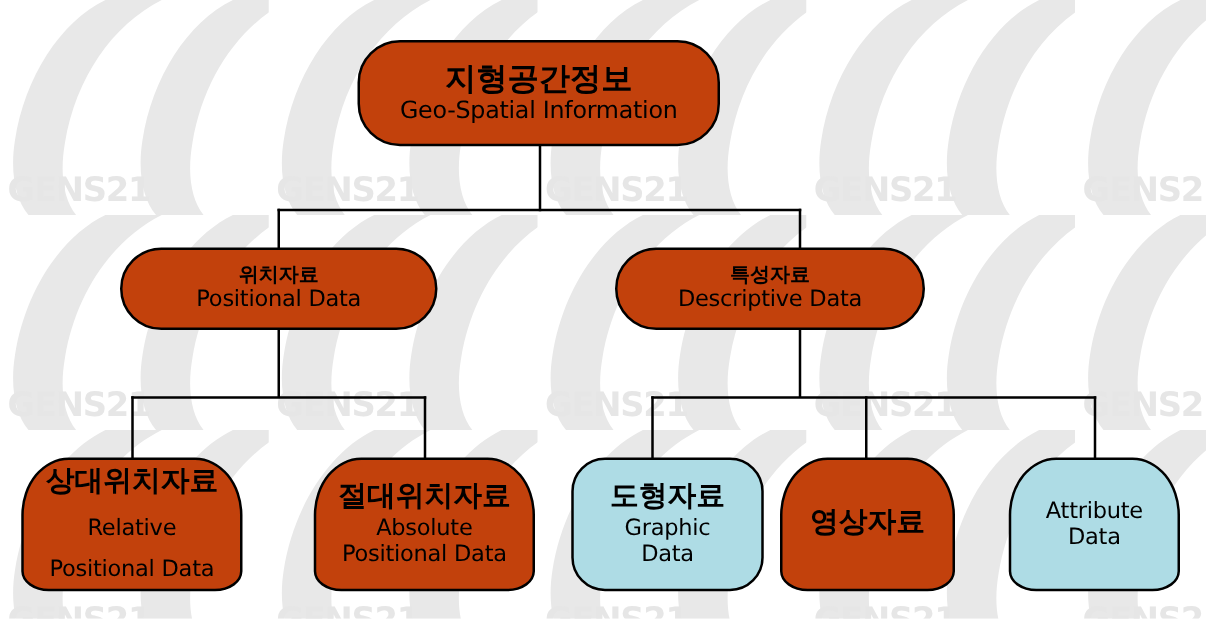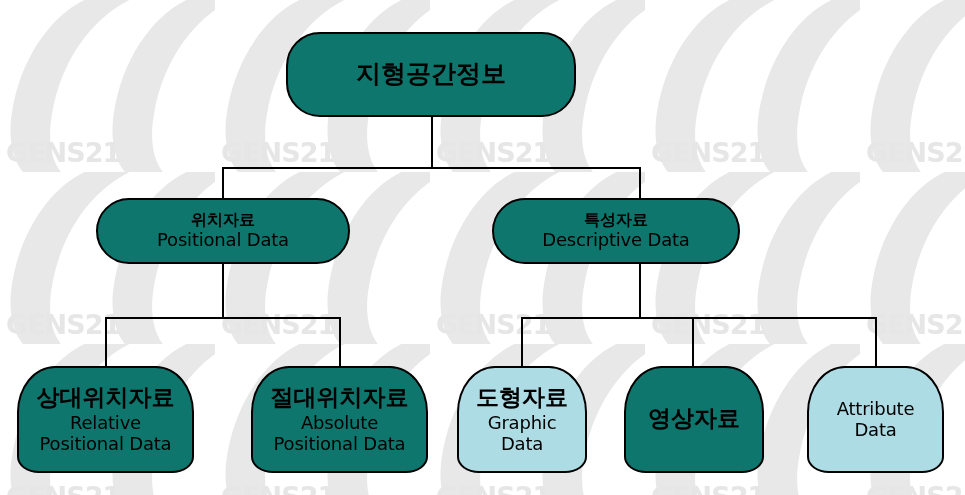--- a/index.html
+++ b/index.html
@@ -64,21 +64,21 @@
     box-sizing: border-box;
     border: 2px solid #000000;
     display: flex;
     flex-direction: column;
     align-items: center;
     justify-content: center;
     text-align: center;
     line-height: 1.12;
     color: #000000;
   }
-  .node.orange { background: #0f766e; }
+  .node.orange { background: #c2410c; }
   .node.blue   { background: #AEDCE5; }
 
   .node .ko {
     font-weight: bold;
     white-space: nowrap;
     letter-spacing: 0px;
   }
   .node .en {
     white-space: nowrap;
     letter-spacing: -0.2px;
@@ -232,45 +232,46 @@
   <div class="line-v" style="left:339px; top:317px; height:50px;"></div>
 
   <div class="line-v" style="left:639px; top:262px; height:56px;"></div>
   <div class="line-h" style="left:521px; top:317px; width:356px;"></div>
   <div class="line-v" style="left:521px; top:317px; height:50px;"></div>
   <div class="line-v" style="left:692px; top:317px; height:50px;"></div>
   <div class="line-v" style="left:875px; top:317px; height:50px;"></div>
 
   <div class="node lvl1 orange" style="left:286px; top:32px; width:290px; height:85px;">
     <span class="ko">지형공간정보</span>
+    <span class="en">Geo-Spatial Information</span>
   </div>
 
   <div class="node lvl2 orange" style="left:96px; top:198px; width:254px; height:66px;">
     <span class="ko">위치자료</span>
     <span class="en">Positional Data</span>
   </div>
 
   <div class="node lvl2 orange" style="left:492px; top:198px; width:248px; height:66px;">
     <span class="ko">특성자료</span>
     <span class="en">Descriptive Data</span>
   </div>
 
-  <div class="node lvl3 orange" style="left:17px; top:366px; width:177px; height:107px;">
+  <div class="node lvl3 orange" style="left:17px; top:366px; width:177px; height:107px;gap:12px;">
     <span class="ko">상대위치자료</span>
     <span class="en en-block">Relative</span>
     <span class="en en-block">Positional Data</span>
   </div>
 
   <div class="node lvl3 orange" style="left:251px; top:366px; width:177px; height:107px;">
     <span class="ko">절대위치자료</span>
     <span class="en en-block">Absolute</span>
     <span class="en en-block">Positional Data</span>
   </div>
 
-  <div class="node lvl3 blue" style="left:457px; top:366px; width:130px; height:107px;">
+  <div class="node lvl3 blue" style="left:457px; top:366px; width:154px; height:107px;border-radius:27px;">
     <span class="ko">도형자료</span>
     <span class="en en-block">Graphic</span>
     <span class="en en-block">Data</span>
   </div>
 
   <div class="node lvl3 orange" style="left:624px; top:366px; width:140px; height:107px;">
     <span class="ko">영상자료</span>
     <span class="en en-block"></span>
   </div>
 

